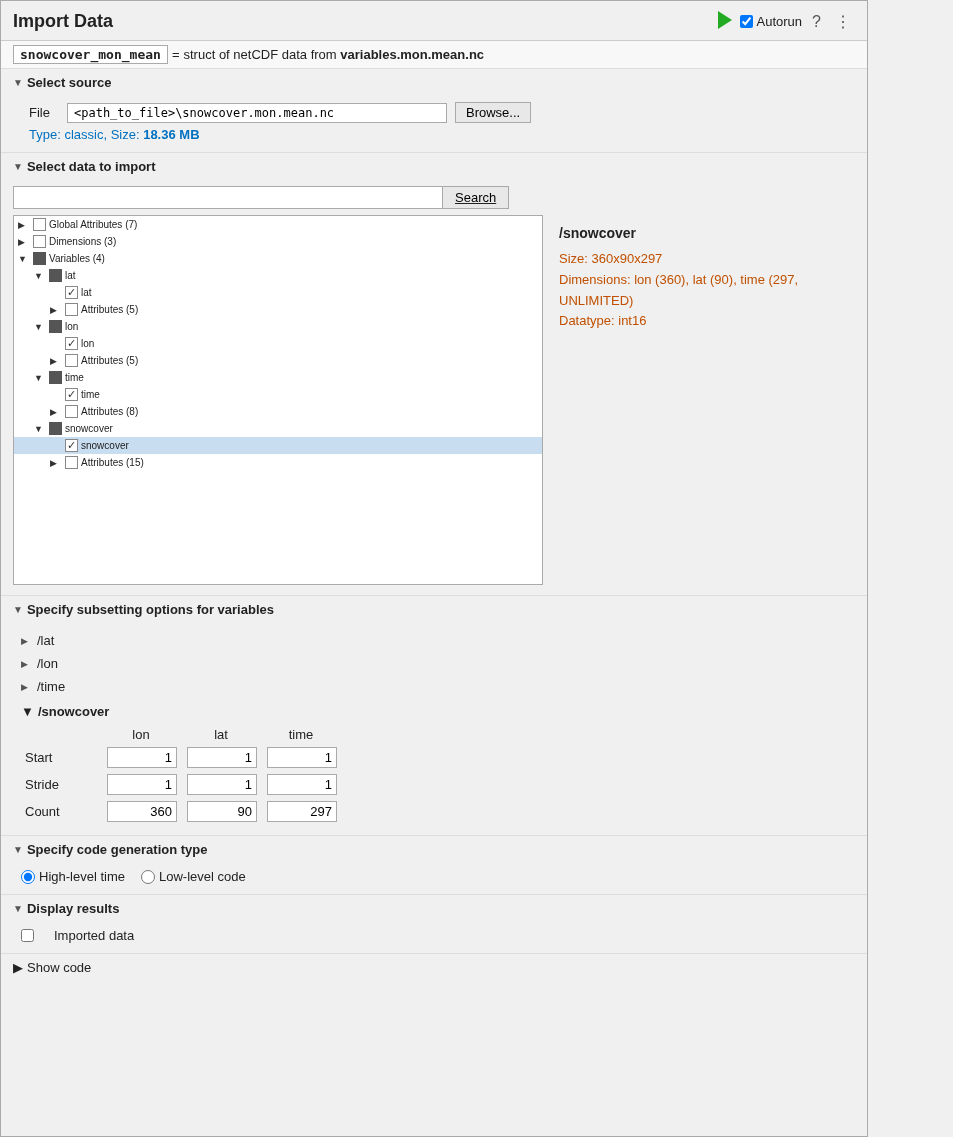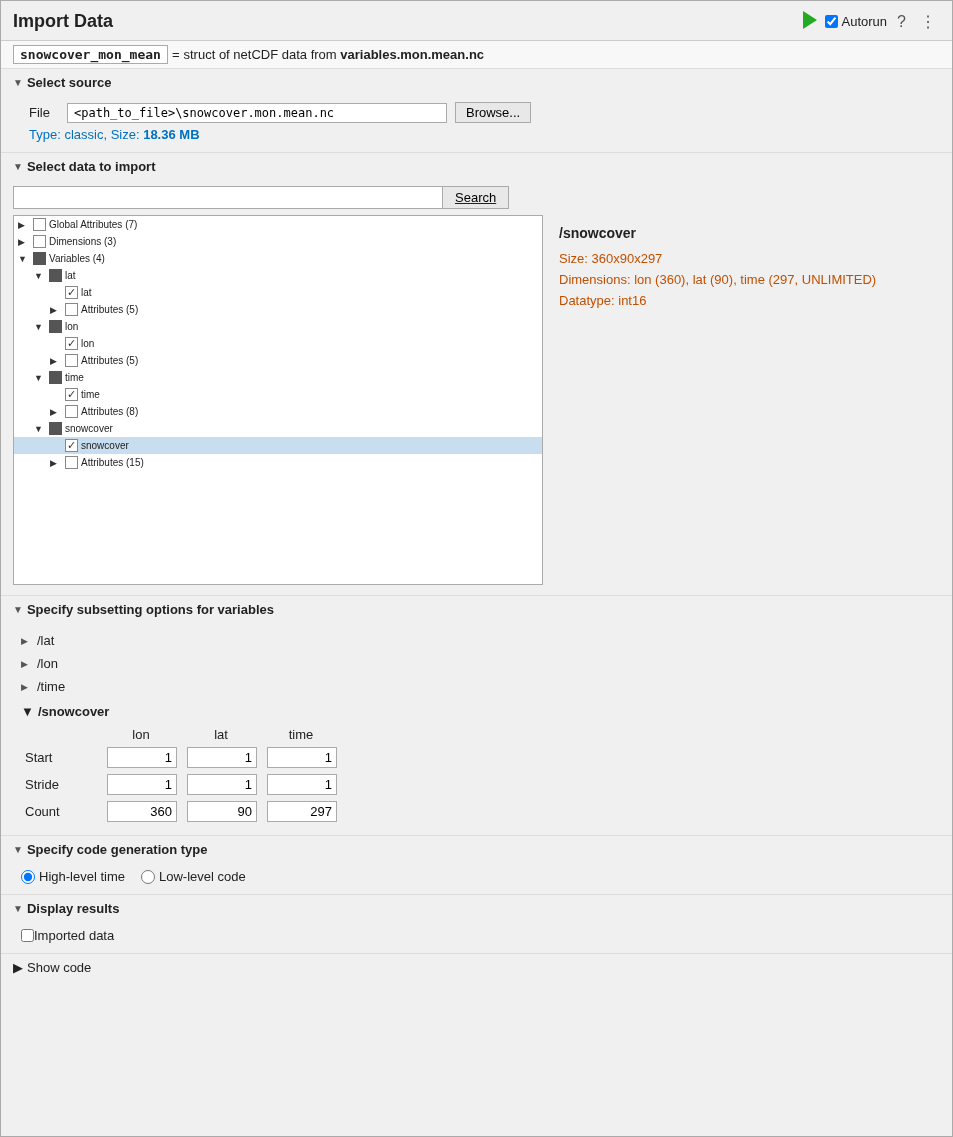--- a/index.html
+++ b/index.html
@@ -3,21 +3,21 @@
   <meta charset="utf-8">
   <style>
     * { box-sizing: border-box; margin: 0; padding: 0; }
     body {
       font-family: Arial, sans-serif;
       font-size: 13px;
       background: #f0f0f0;
       color: #222;
     }
     .app-window {
-      width: 953px;
+      width: 868px;
       min-height: 1137px;
       background: #f0f0f0;
       border: 1px solid #aaa;
     }
     .title-bar {
       display: flex;
       align-items: center;
       justify-content: space-between;
       padding: 8px 12px 6px 12px;
       background: #f0f0f0;
@@ -318,21 +318,21 @@
       font-size: 13px;
       cursor: pointer;
     }
     
     .results-content {
       padding: 6px 12px 10px 20px;
     }
     .checkbox-label {
       display: flex;
       align-items: center;
-      gap: 0;
+      gap: 20px;
       font-size: 13px;
       cursor: pointer;
     }
     
     .show-code-row {
       display: flex;
       align-items: center;
       gap: 4px;
       padding: 6px 12px;
       font-size: 13px;

